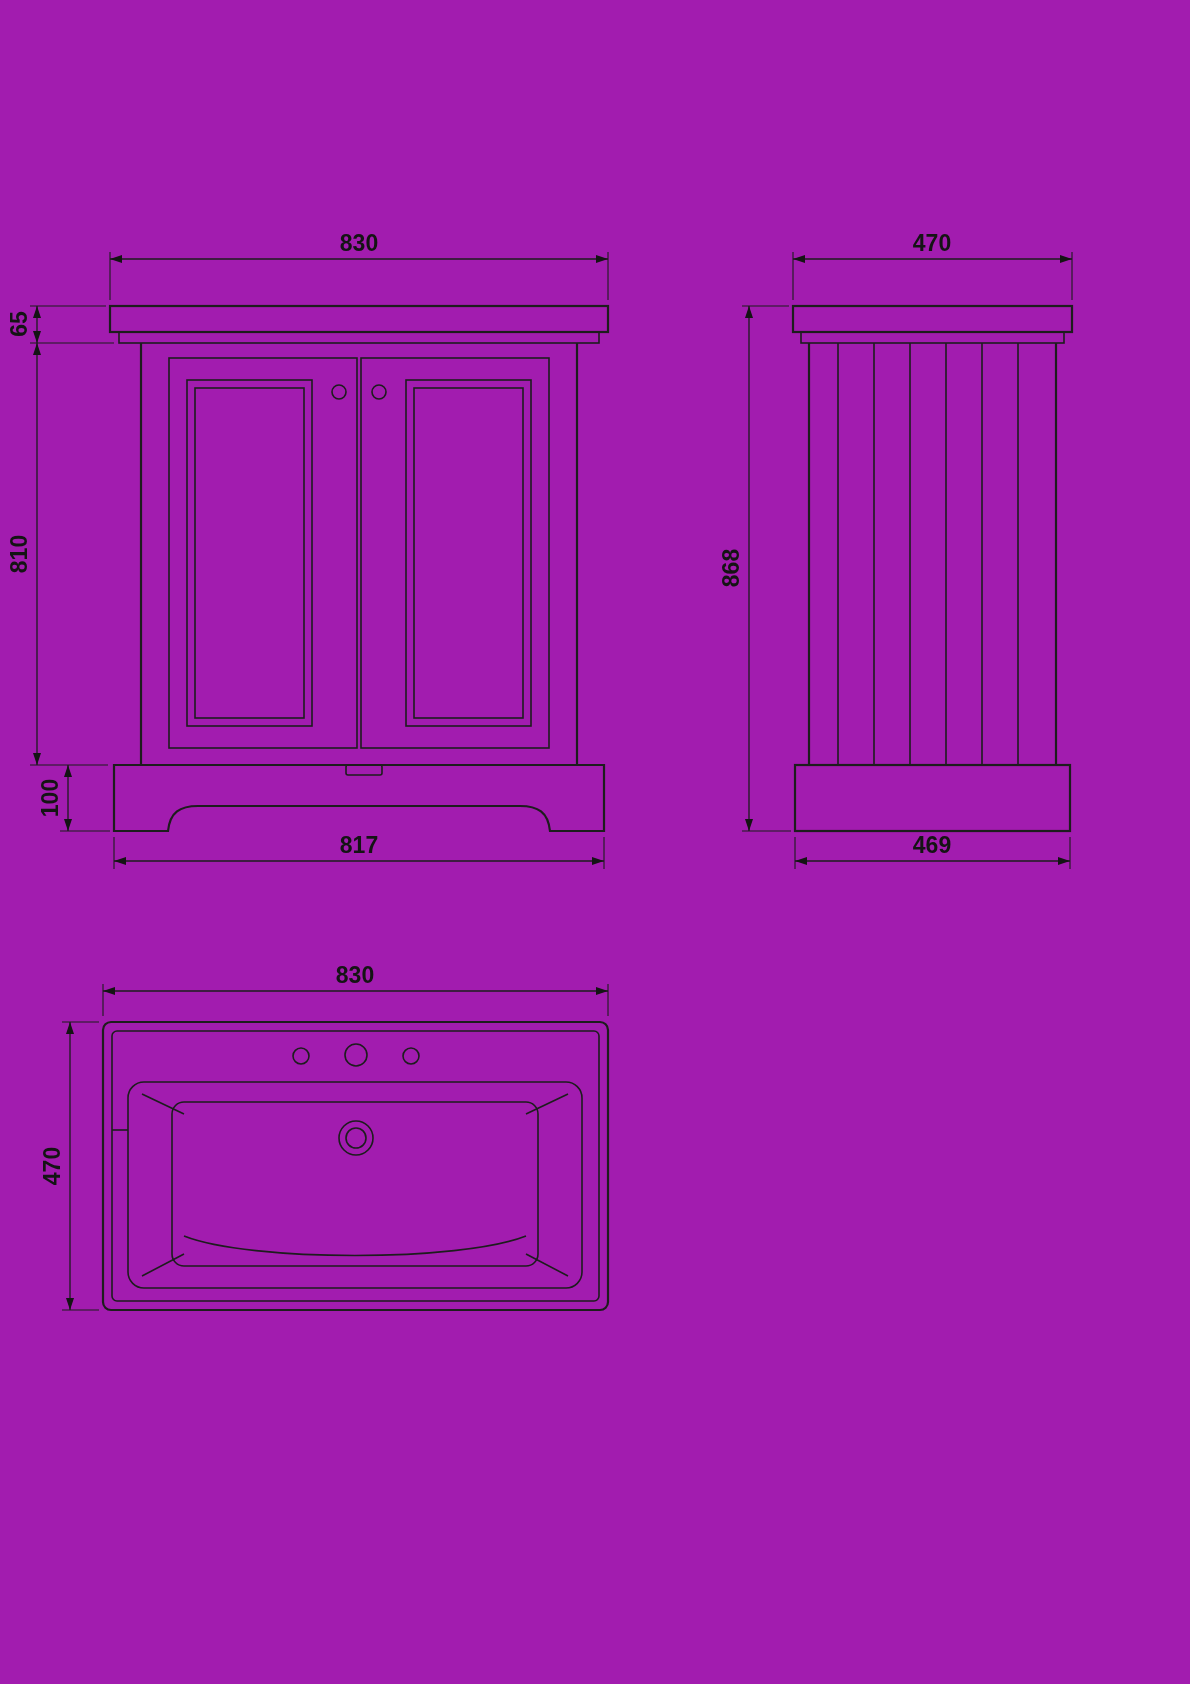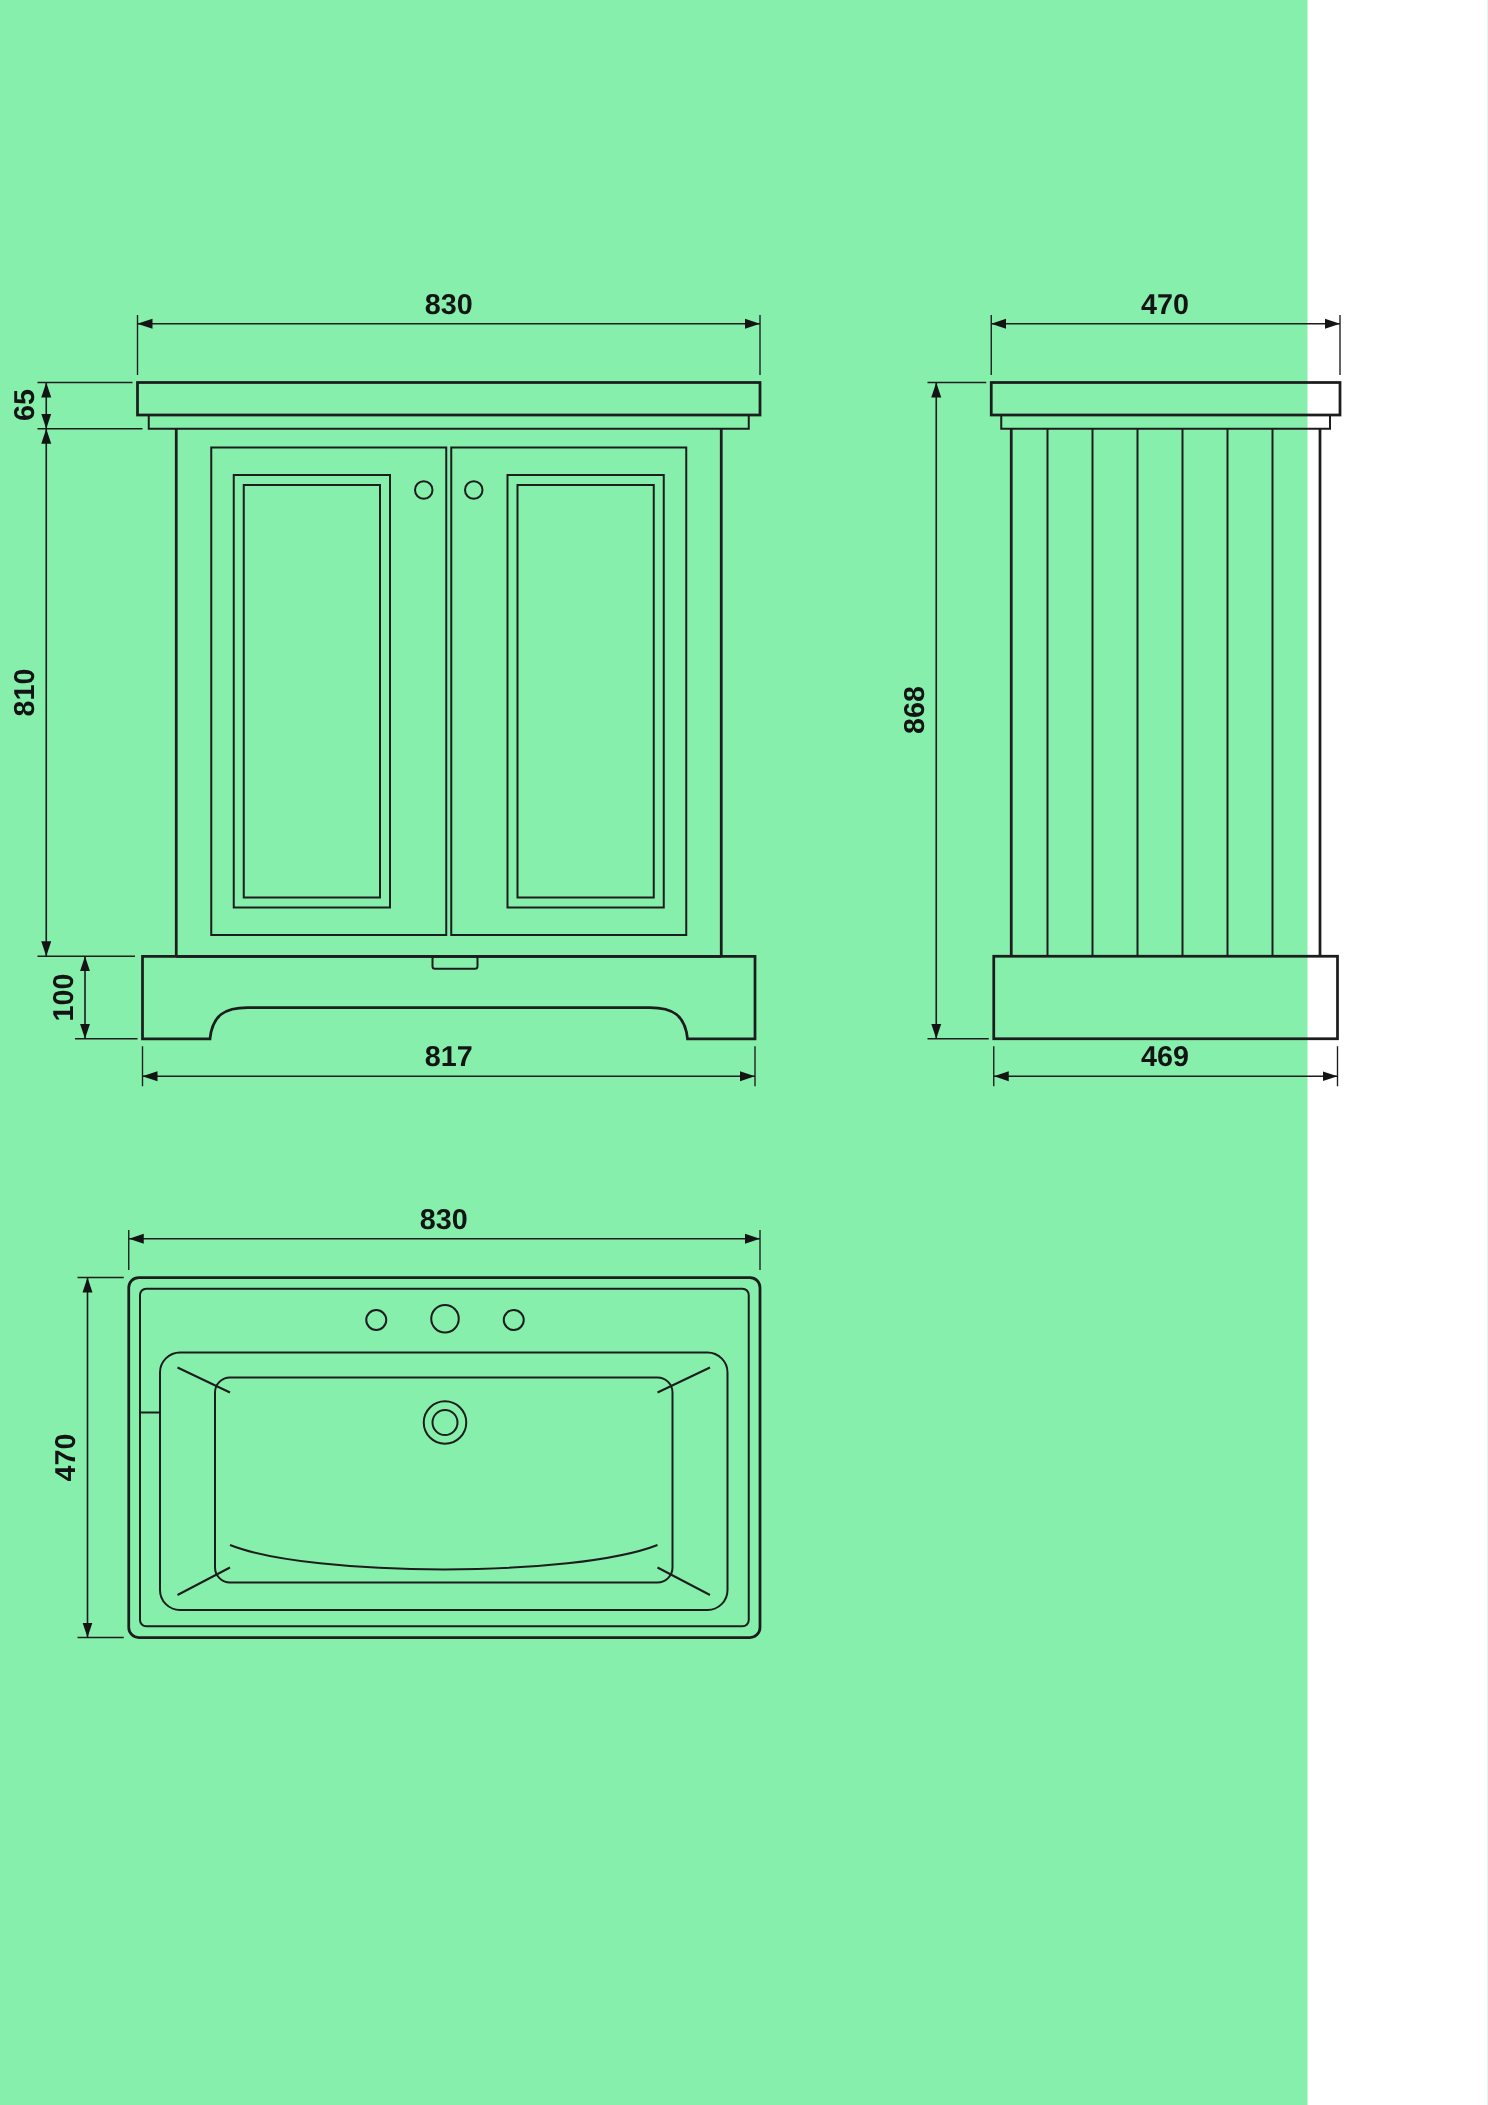--- a/index.html
+++ b/index.html
@@ -1,23 +1,23 @@
 <!DOCTYPE html>
 <html><head>
 <meta charset="utf-8">
 <style>
   html, body {
     margin: 0;
     padding: 0;
     background: #ffffff;
   }
   .drawing-wrap {
-    width: 1046px;
+    width: 1190px;
     height: 1684px;
-    background: #86efac;
+    background: #a21caf;
     position: relative;
   }
   svg { display: block; }
   svg text {
     font-family: "Liberation Sans", sans-serif;
     font-weight: bold;
     font-size: 23px;
     fill: #141414;
   }
   .ol      { fill: none; stroke: #1d1d1d; stroke-width: 2.2; stroke-linejoin: miter; }

